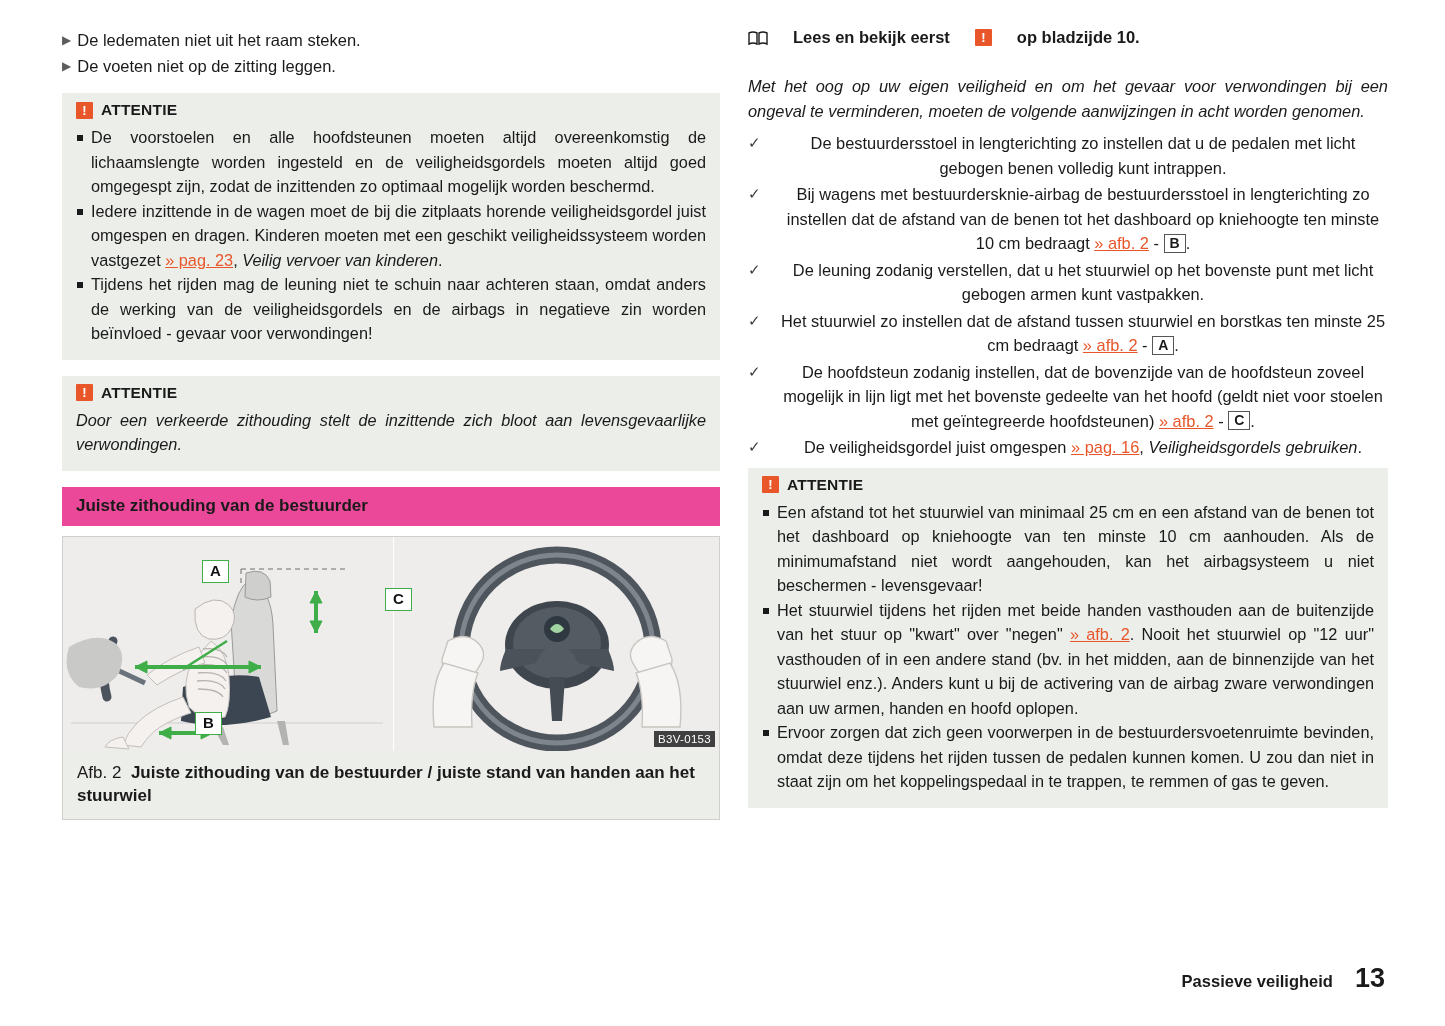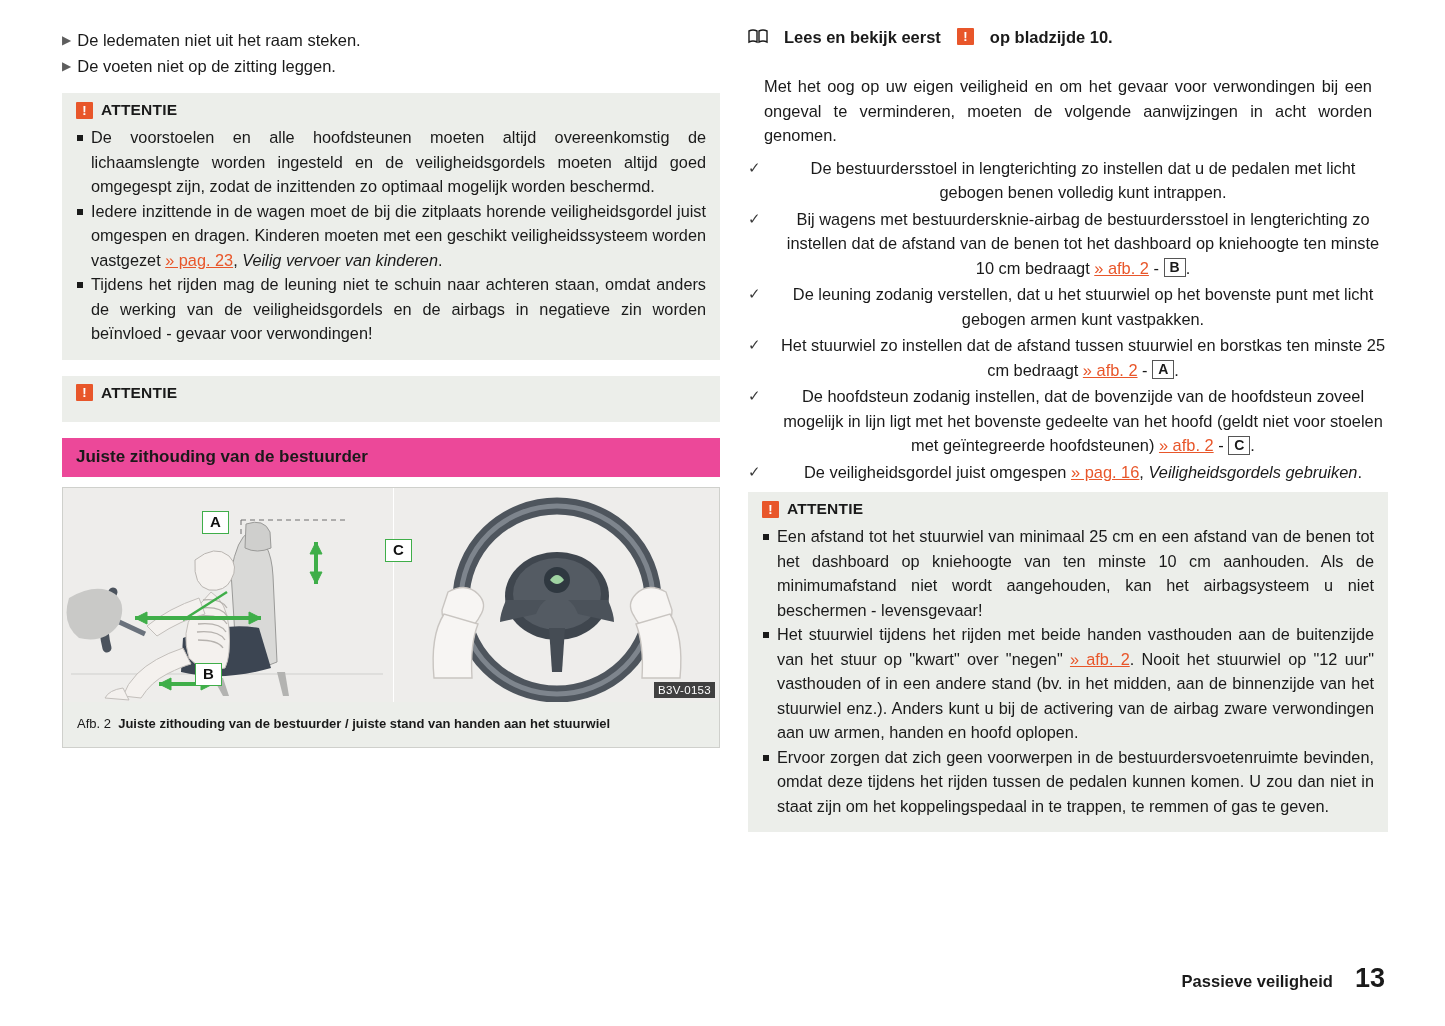--- a/index.html
+++ b/index.html
@@ -26,21 +26,21 @@
     left: 62px;
     top: 28px;
     width: 658px;
   }
   .col-right {
     position: absolute;
     left: 748px;
     top: 28px;
     width: 640px;
   }
-  p { margin: 16px; }
+  p { margin: 0; font-style: italic; }
 
   
   .arrow-list { margin: 0 0 14px 0; }
   .arrow-item {
     display: flex;
     align-items: flex-start;
     font-size: 16.5px;
     line-height: 25px;
     margin-bottom: 1px;
   }
@@ -154,29 +154,30 @@
     bottom: 4px;
     background: #404040;
     color: #ffffff;
     font-size: 11.5px;
     padding: 2px 4px;
     letter-spacing: .3px;
   }
   .caption {
     background: #eceeea;
     padding: 10px 14px 12px 14px;
-    font-size: 13px;
+    font-size: 17px;
     line-height: 23px;
   }
   .caption b { font-weight: bold; }
 
   
   .read-first {
     display: flex;
-    gap: 16px;
+    align-items: center;
+    gap: 25px;
     font-size: 16.5px;
     font-weight: bold;
     margin-bottom: 27px;
   }
   .book-icon {
     width: 20px; height: 16px;
     flex: 0 0 auto;
     display: inline-block;
   }
   .intro {
@@ -261,20 +262,21 @@
       <div class="li">
         <span>Tijdens het rijden mag de leuning niet te schuin naar achteren staan, omdat anders de werking van de veiligheidsgordels en de airbags in negatieve zin worden beïnvloed - gevaar voor verwondingen!</span>
       </div>
     </div>
 
     <div class="box">
       <div class="box-head">
         <span class="warn-icon">!</span>
         <span class="box-title">ATTENTIE</span>
       </div>
+      <p>Door een verkeerde zithouding stelt de inzittende zich bloot aan levensgevaarlijke verwondingen.</p>
     </div>
 
     <div class="section-head">Juiste zithouding van de bestuurder</div>
 
     <div class="figure-wrap">
       <div class="figure">
         <div class="fig-half fig-left">
           <svg width="330" height="214" viewBox="0 0 330 214">
             <rect x="0" y="0" width="330" height="214" fill="#eeedeb"></rect>
 

